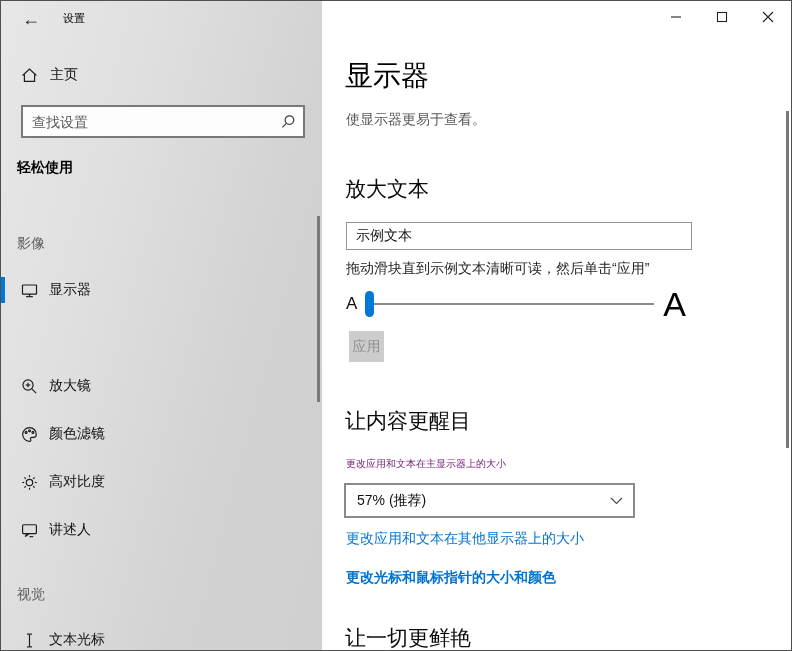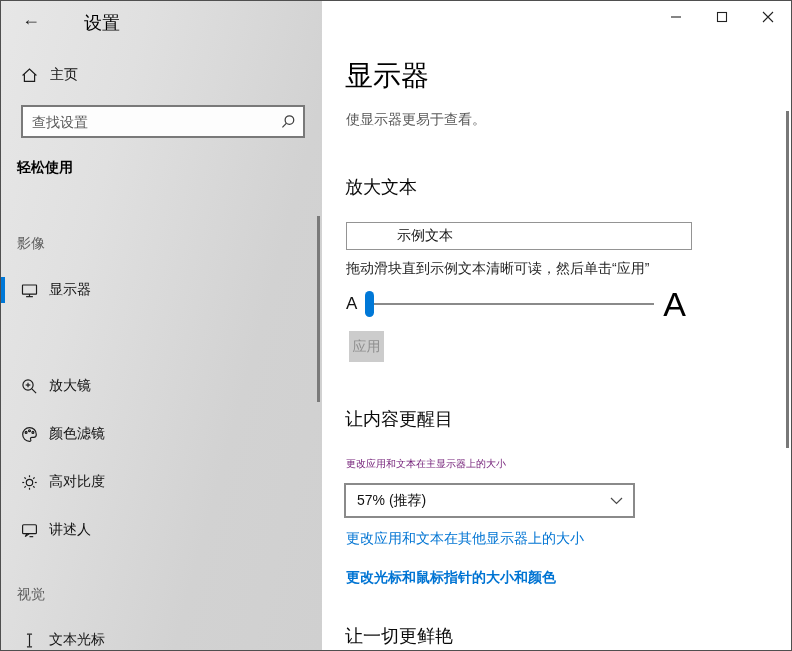--- a/index.html
+++ b/index.html
@@ -4,21 +4,21 @@
 <style>
   * { margin:0; padding:0; box-sizing:border-box; }
   body { background:#fff; font-family:"Liberation Sans","DejaVu Sans",sans-serif; }
   .window{
     position:relative; width:792px; height:651px; overflow:hidden;
     background:#fff; border:1px solid #4f4f4f; color:#1a1a1a;
   }
   
   .back-btn{ position:absolute; left:16px; top:6px; width:28px; height:24px;
     font-size:18px; line-height:24px; text-align:center; color:#222; cursor:pointer; background:transparent; border:none;}
-  .app-title{ position:absolute; left:62px; top:10px; font-size:18px; color:#000;margin-left:21px; }
+  .app-title{ position:absolute; left:62px; top:10px; font-size:11px; color:#000; }
   .caption-buttons{ position:absolute; right:0; top:0; display:flex; }
   .caption-btn{ width:46px; height:32px; display:flex; align-items:center; justify-content:center; background:transparent; border:none; cursor:pointer;}
   .caption-btn svg{ display:block; }
 
   
   .sidebar{ position:absolute; left:0; top:0; width:321px; height:651px;
     background:linear-gradient(105deg,#e7e7e7 0%,#e0e0e0 30%,#d2d2d2 70%,#d0d0d0 100%); }
   .home-row{ position:absolute; left:0; top:58px; width:321px; height:32px; display:flex; align-items:center; cursor:pointer;}
   .home-row .nav-icon{ margin-left:20px; }
   .home-row .nav-label{ margin-left:12px; }
@@ -35,23 +35,23 @@
   .nav-item .nav-label{ margin-left:11px; font-size:14px; color:#111; }
   .nav-icon{ width:17px; height:17px; color:#1c1c1c; }
   .nav-label{ font-size:14px; color:#111; }
   .accent-bar{ position:absolute; left:0; top:7px; width:4px; height:26px; background:#0078d7; }
   .side-scrollbar{ position:absolute; left:316px; top:215px; width:3px; height:186px; background:#7a7a7a; }
 
   
   .main{ position:absolute; left:321px; top:0; width:471px; height:651px; background:#fff; }
   .page-title{ position:absolute; left:23px; top:56px; font-size:28px; font-weight:400; color:#000; }
   .page-subtitle{ position:absolute; left:24px; top:110px; font-size:14px; color:#575757; }
-  .sec-header{ position:absolute; left:23px; font-size:18px; font-weight:400; color:#0a0a0a; }
+  .sec-header{ position:absolute; left:23px; font-size:21px; font-weight:400; color:#0a0a0a; }
   .sample-box{ position:absolute; left:24px; top:221px; width:346px; height:28px;
-    border:1px solid #949494; background:#fff;padding-left:41px; }
+    border:1px solid #949494; background:#fff; }
   .sample-box input{ width:100%; height:100%; border:none; outline:none; font-size:14px; padding-left:9px; color:#111; background:transparent; font-family:inherit;}
   .instruction{ position:absolute; left:24px; top:259px; font-size:14px; color:#1f1f1f; }
   .slider-row{ position:absolute; left:24px; top:286px; width:340px; height:34px; display:flex; align-items:center; }
   .a-small{ font-size:17px; color:#111; margin-right:11px; }
   .slider-track{ position:relative; flex:1; height:2px; background:#8a8a8a; }
   .slider-thumb{ position:absolute; left:-3px; top:-12px; width:9px; height:26px; border-radius:5px; background:#0078d7; cursor:pointer; }
   .a-large{ font-size:34px; color:#000; margin-left:9px; line-height:1; }
   .apply-btn{ position:absolute; left:27px; top:330px; width:35px; height:31px;
     background:#cccccc; color:#8f8f8f; border:2px solid #cccccc; font-size:14px; font-family:inherit; }
   .field-label{ position:absolute; left:24px; top:456px; font-size:10px; color:#701a75; }

